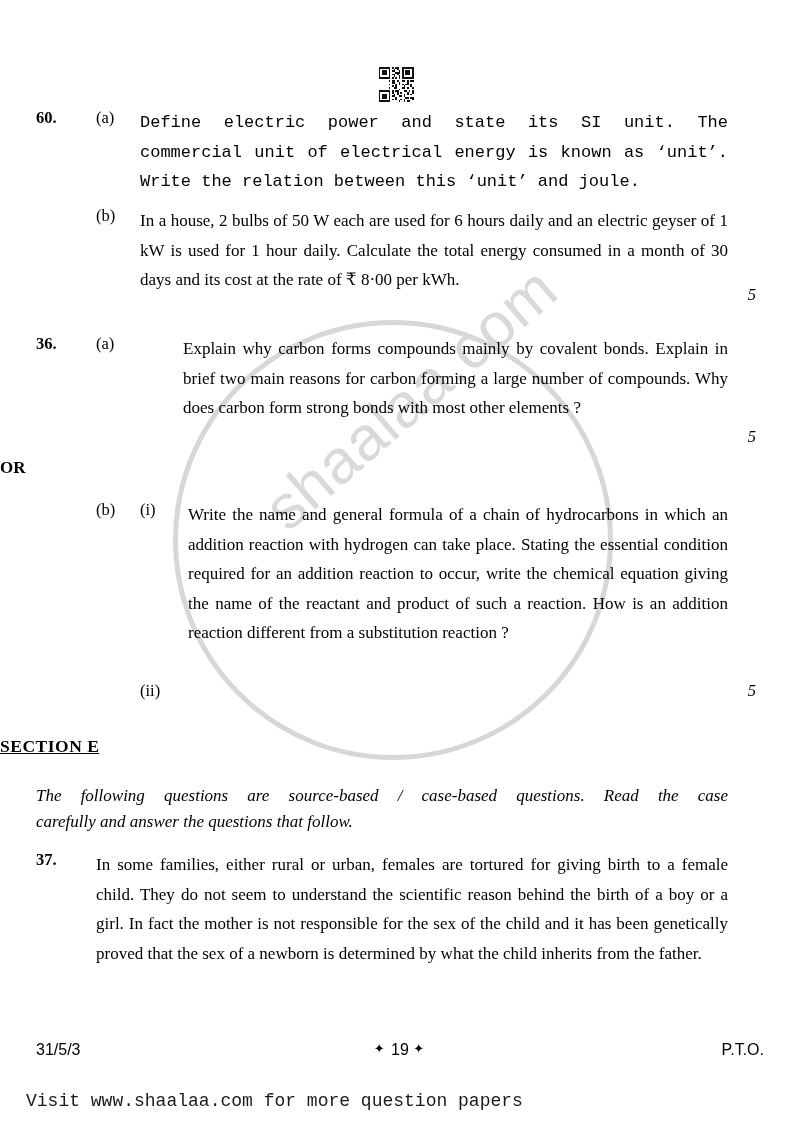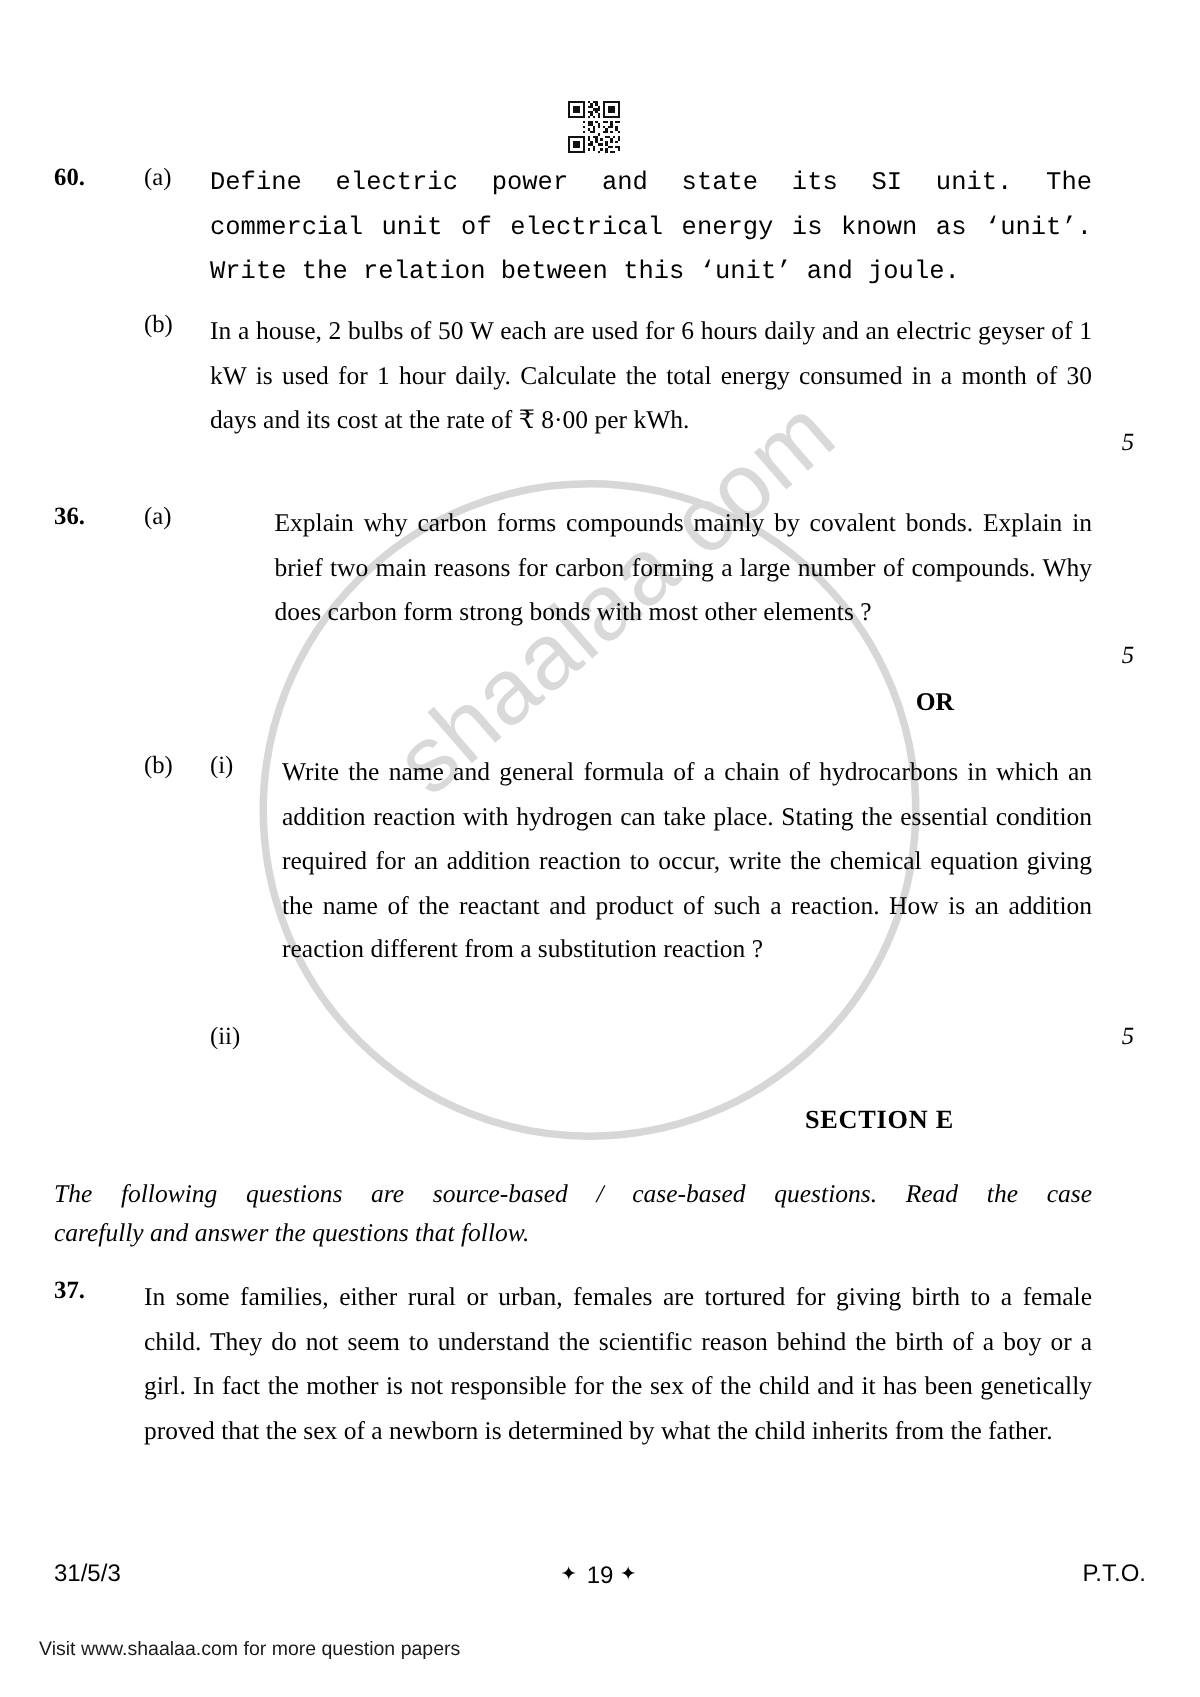--- a/index.html
+++ b/index.html
@@ -98,21 +98,21 @@
     position: absolute;
     font-style: italic;
     font-size: 16.5px;
     right: 44px;
   }
 
   .centered {
     position: absolute;
     left: 0;
     width: 636px;
-    text-align: right;
+    text-align: left;
     font-weight: bold;
   }
 
   .italic-note {
     position: absolute;
     font-style: italic;
     font-size: 17px;
     line-height: 26px;
     text-align: justify;
     text-justify: inter-word;
@@ -138,22 +138,22 @@
     position: absolute;
     left: 0;
     top: 1085px;
     width: 800px;
     height: 46px;
   }
   #bottom-note {
     position: absolute;
     left: 26px;
     top: 6px;
-    font-family: Liberation Sans, sans-serif;
-    font-size: 13px;
+    font-family: Liberation Mono, monospace;
+    font-size: 18px;
     color: #1a1a1a;
   }
 </style>
 </head>
 <body>
 
 <div id="page">
 
   <div id="watermark-circle"></div>
   <div id="watermark-text">shaalaa.com</div>
@@ -271,21 +271,21 @@
       <div class="qtext last-left" style="width:540px;">Write the name and general formula of a chain of hydrocarbons in which an addition reaction with hydrogen can take place. Stating the essential condition required for an addition reaction to occur, write the chemical equation giving the name of the reactant and product of such a reaction. How is an addition reaction different from a substitution reaction ?</div>
     </div>
 
     <div class="qrow" style="left:36px; top:681px; width:692px;">
       <div class="qnum"></div>
       <div class="qlabel"></div>
       <div class="qlabel2">(ii)</div>
     </div>
     <div class="marks" style="top:681px;">5</div>
 
-    <div class="centered" style="top:736px; font-size:17.5px; letter-spacing:0.5px;">SECTION E</div>
+    <div class="centered" style="top:736px; font-size:17.5px; letter-spacing:0.5px;text-decoration:underline;">SECTION E</div>
 
     <div class="italic-note" style="left:36px; top:783px; width:692px;">
       <div style="text-align:justify; text-align-last:justify;">The following questions are source-based / case-based questions. Read the case</div>
       <div class="l2">carefully and answer the questions that follow.</div>
     </div>
 
     <div class="qrow" style="left:36px; top:850px; width:692px;">
       <div class="qnum">37.</div>
       <div class="qtext last-left" style="width:632px;">In some families, either rural or urban, females are tortured for giving birth to a female child. They do not seem to understand the scientific reason behind the birth of a boy or a girl. In fact the mother is not responsible for the sex of the child and it has been genetically proved that the sex of a newborn is determined by what the child inherits from the father.</div>
     </div>

